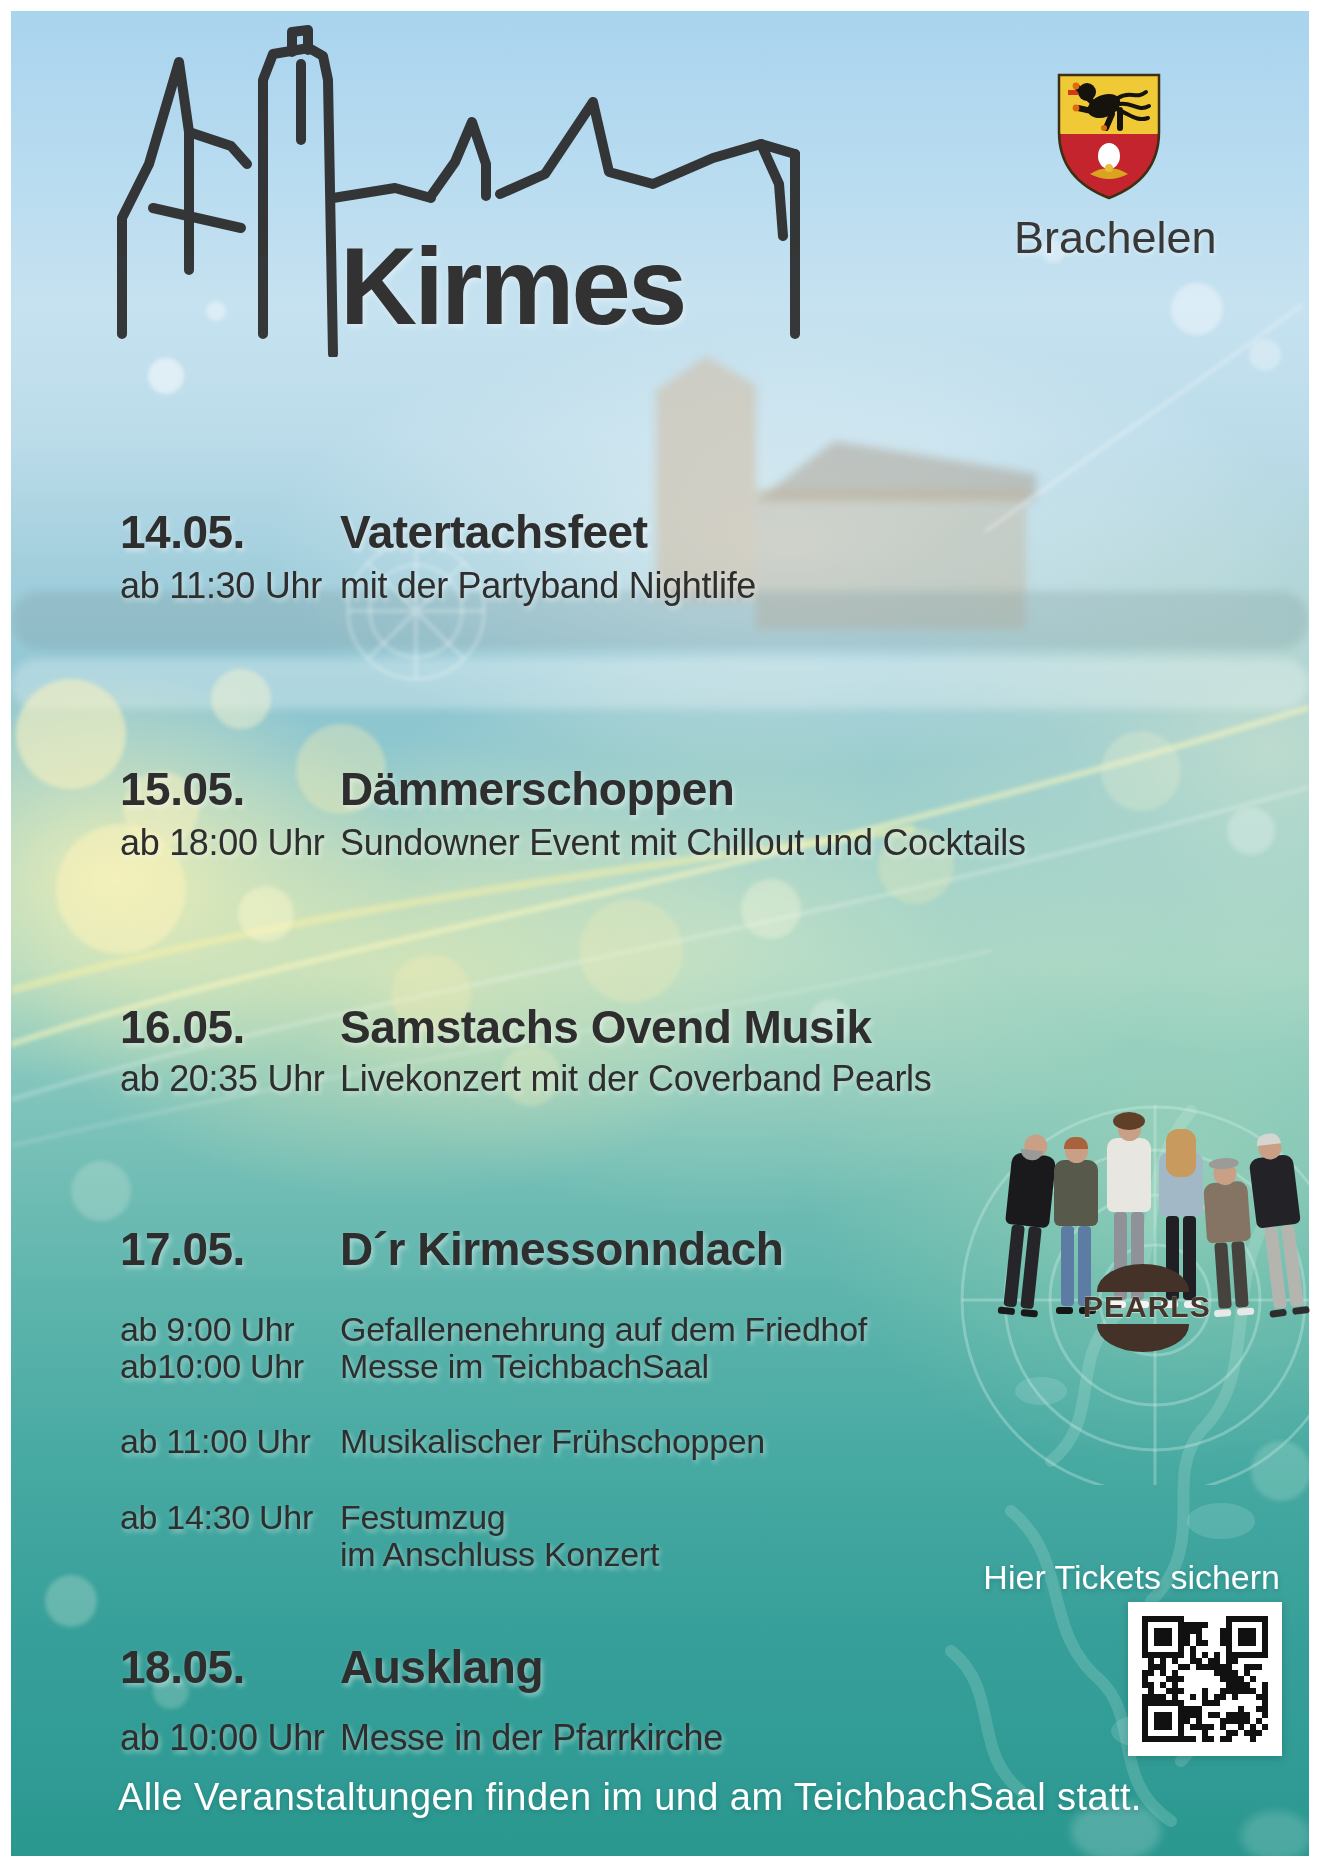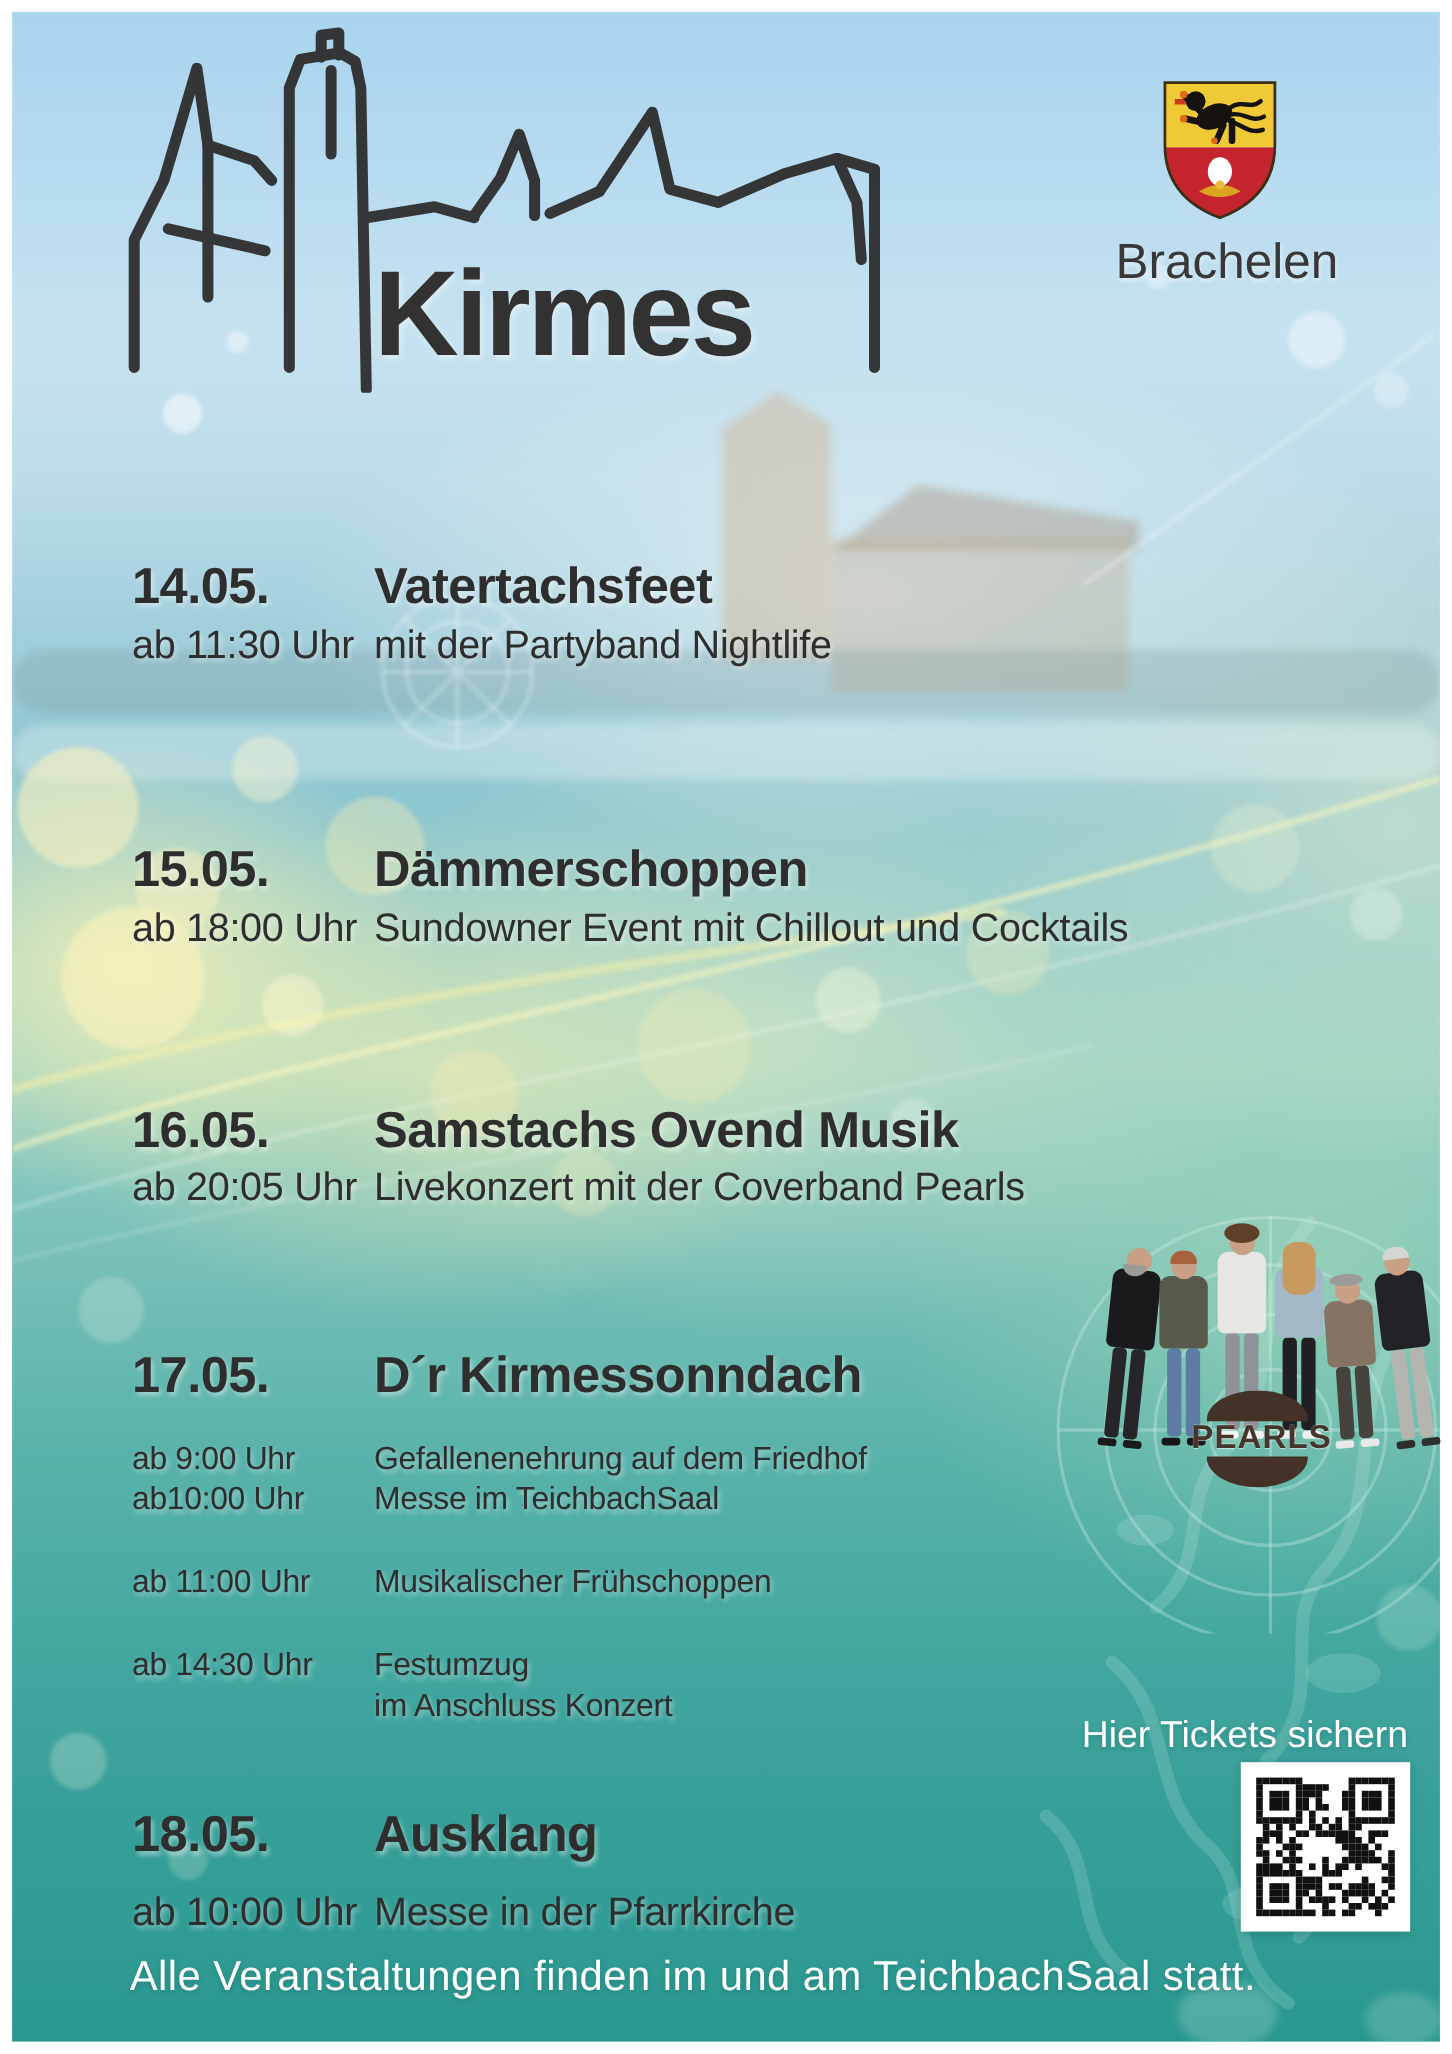--- a/index.html
+++ b/index.html
@@ -21,21 +21,21 @@
   .softer{filter:blur(4px);}
   .bokeh{position:absolute;border-radius:50%;}
   .content{position:absolute;left:0;top:0;width:1320px;height:1867px;}
   .abs{position:absolute;}
   .dark{color:#2e2e2e;text-shadow:2px 3px 5px rgba(255,255,255,.45);}
   .kirmes{font-size:110px;font-weight:bold;color:#323232;letter-spacing:-3px;
           transform:scaleX(.97);transform-origin:left;text-shadow:2px 3px 6px rgba(255,255,255,.4);}
   .town{font-size:45px;color:#383838;text-shadow:1px 2px 4px rgba(255,255,255,.5);margin-left:19px;}
   .ev-date,.ev-title{position:absolute;font-size:46px;font-weight:bold;letter-spacing:-.5px;}
   .ev-time,.ev-desc{position:absolute;font-size:36px;font-weight:500;letter-spacing:-.3px;}
-  .sm .ev-time,.sm .ev-desc{font-size:29px;}
+  .sm .ev-time,.sm .ev-desc{font-size:34px;}
   .colL{left:120px;text-align:right;} .colR{left:340px;}
   .white-txt{color:#ffffff;text-shadow:0 2px 5px rgba(0,70,70,.28);}
   .tickets{font-size:34px;}
   .footer{font-size:38px;letter-spacing:.4px;}
   .qrbox{position:absolute;left:1128px;top:1602px;width:154px;height:154px;background:#fff;
          box-shadow:0 2px 8px rgba(0,60,60,.25);}
   
   .band{position:absolute;left:995px;top:1118px;width:322px;height:275px;}
   .member{position:absolute;width:52px;}
   .head{width:23px;height:23px;border-radius:50%;margin:0 auto;background:#c9a086;position:relative;z-index:2;}
@@ -210,21 +210,21 @@
     <div>
       <span class="ev-date dark colL" style="top:762px">15.05.</span>
       <span class="ev-title dark colR" style="top:762px">Dämmerschoppen</span>
       <span class="ev-time dark colL" style="top:822px">ab 18:00 Uhr</span>
       <span class="ev-desc dark colR" style="top:822px">Sundowner Event mit Chillout und Cocktails</span>
     </div>
 
     <div>
       <span class="ev-date dark colL" style="top:1000px">16.05.</span>
       <span class="ev-title dark colR" style="top:1000px">Samstachs Ovend Musik</span>
-      <span class="ev-time dark colL" style="top:1058px">ab 20:05 Uhr</span>
+      <span class="ev-time dark colL" style="top:1058px">ab 20:35 Uhr</span>
       <span class="ev-desc dark colR" style="top:1058px">Livekonzert mit der Coverband Pearls</span>
     </div>
 
     <div class="sm">
       <span class="ev-date dark colL" style="top:1222px">17.05.</span>
       <span class="ev-title dark colR" style="top:1222px">D´r Kirmessonndach</span>
       <span class="ev-time dark colL" style="top:1310px">ab 9:00 Uhr</span>
       <span class="ev-desc dark colR" style="top:1310px">Gefallenenehrung auf dem Friedhof</span>
       <span class="ev-time dark colL" style="top:1347px">ab10:00 Uhr</span>
       <span class="ev-desc dark colR" style="top:1347px">Messe im TeichbachSaal</span>

